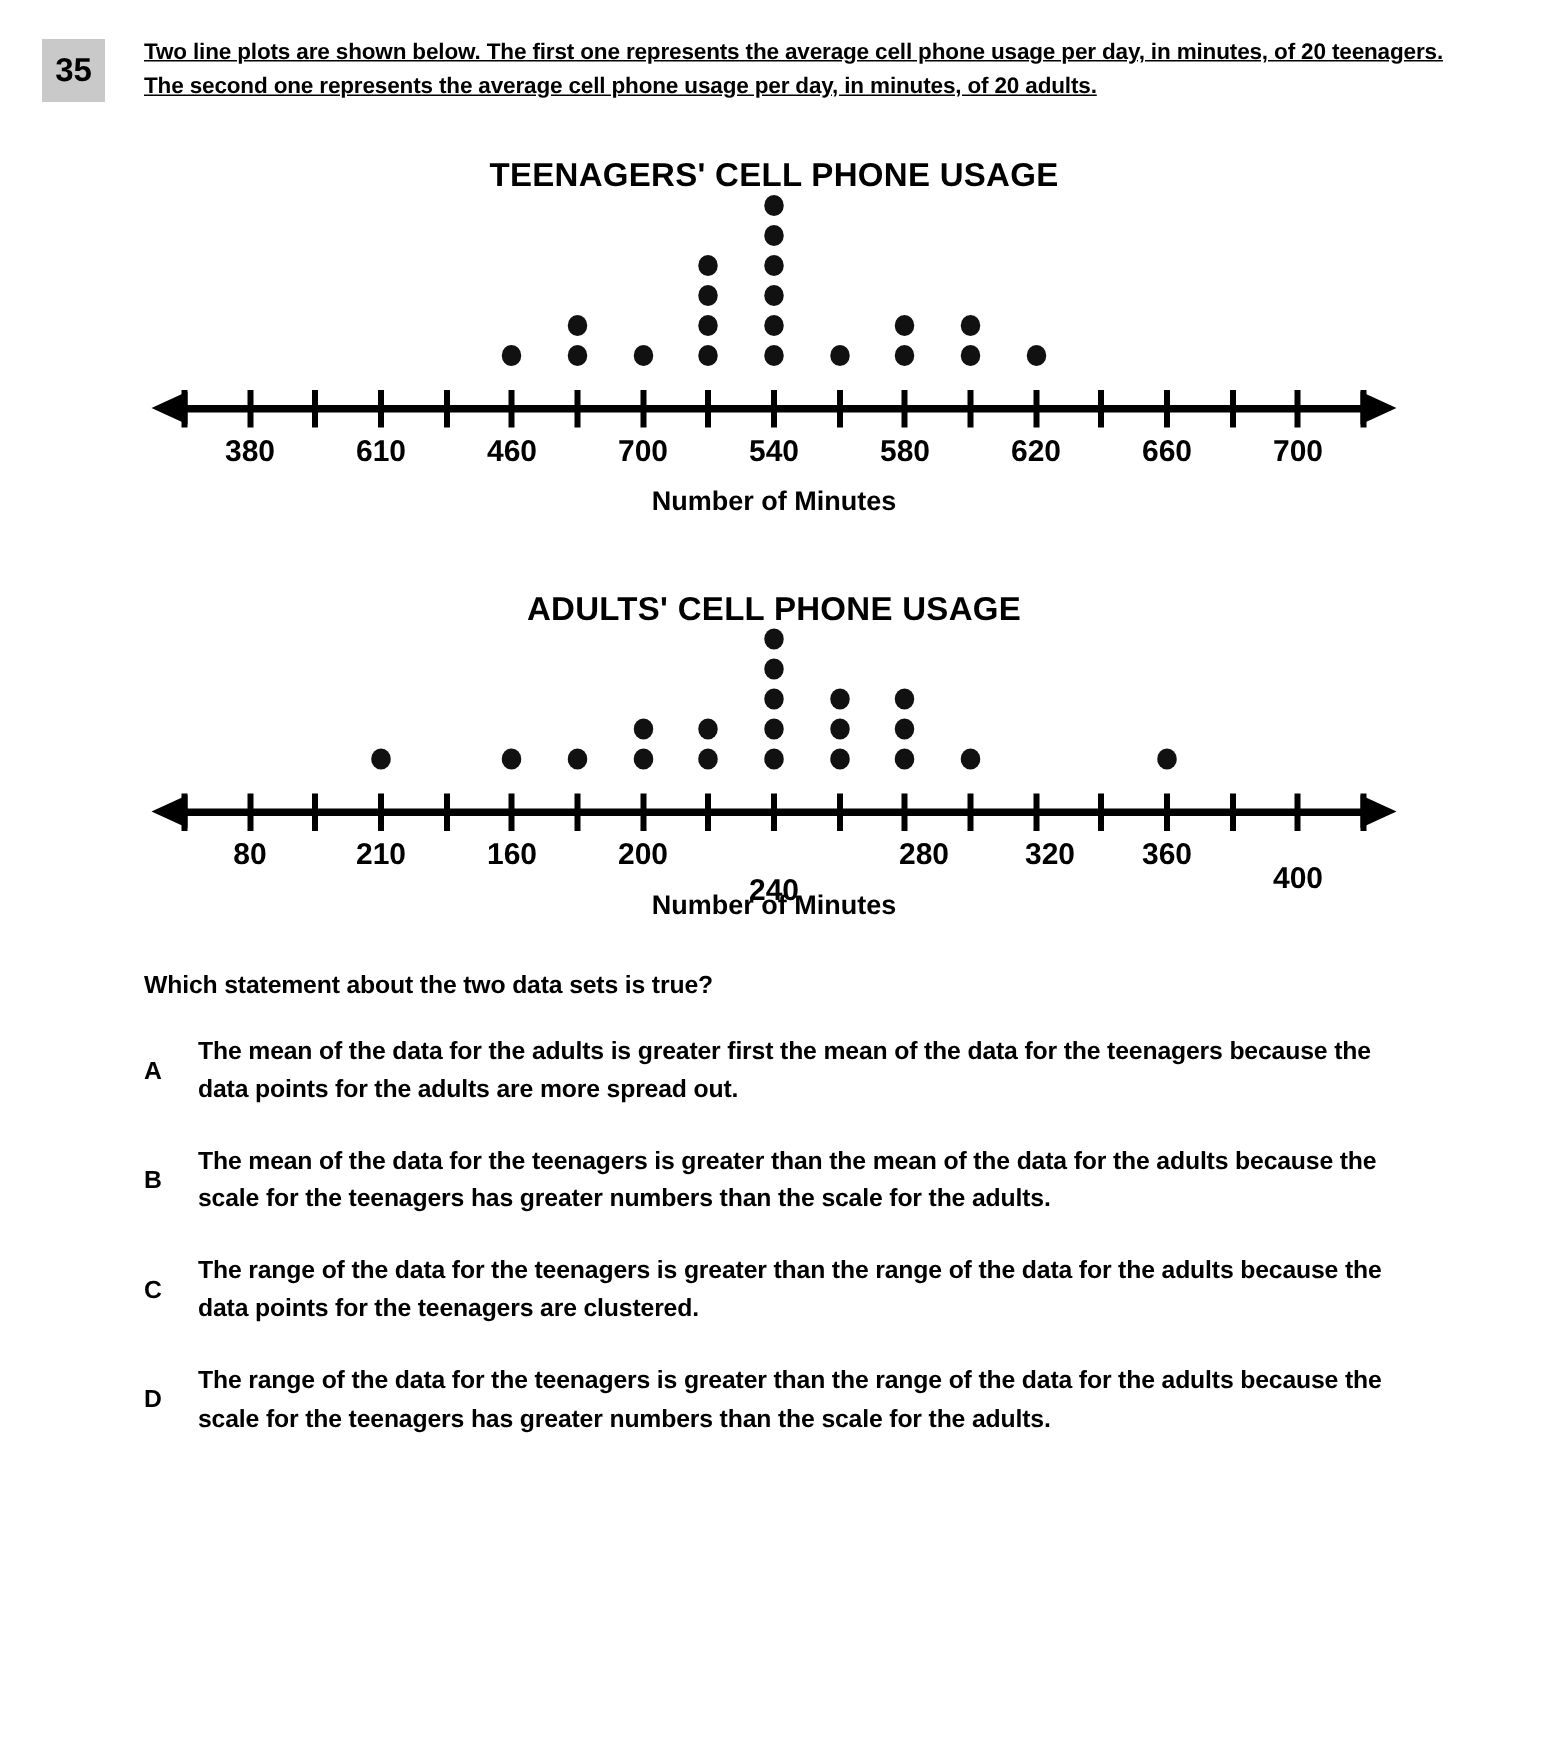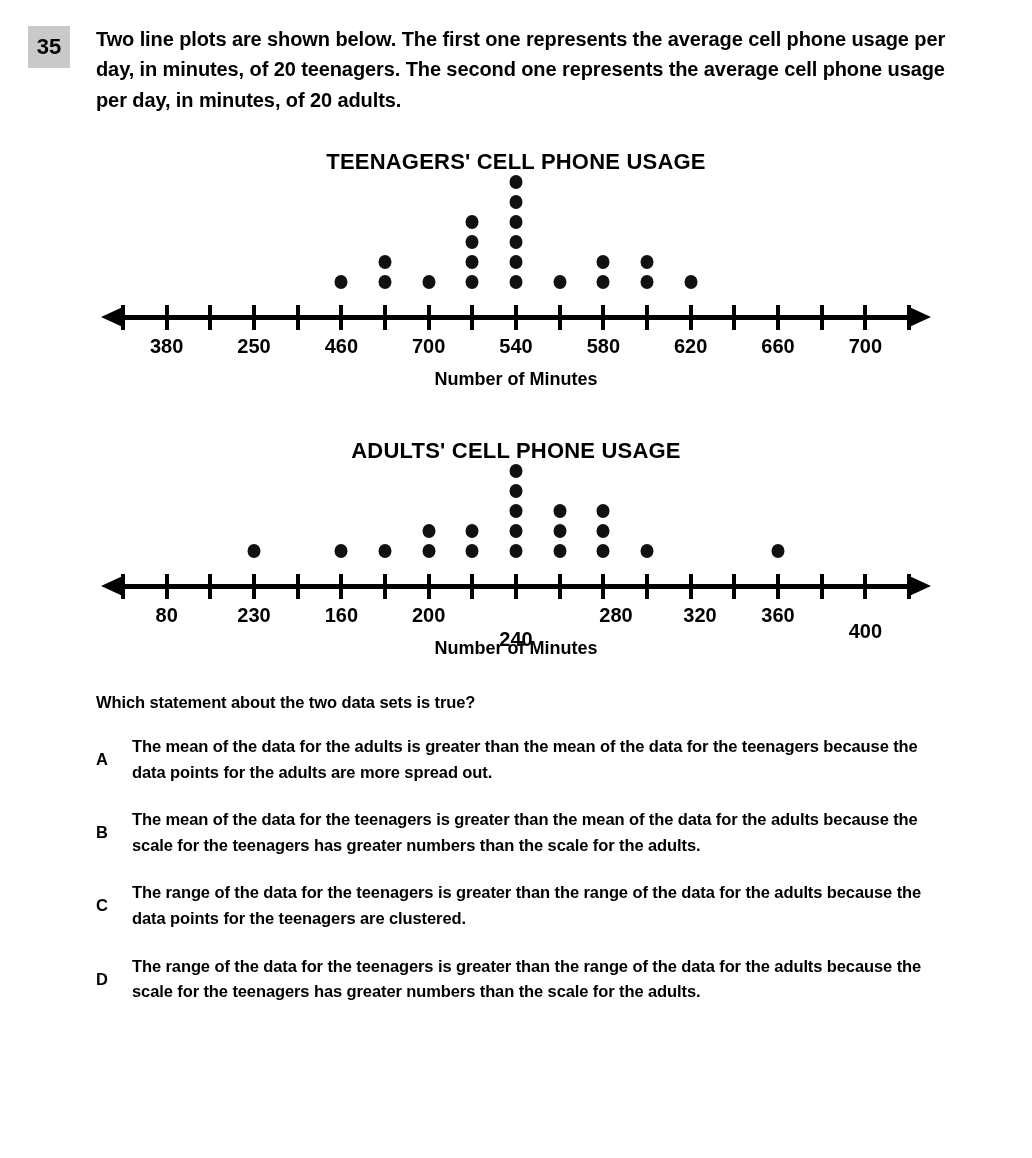--- a/index.html
+++ b/index.html
@@ -30,25 +30,26 @@
     font-weight: bold;
     font-size: 22px;
     display: flex;
     align-items: center;
     justify-content: center;
     flex: 0 0 auto;
     margin-top: 2px;
   }
   .stem-text {
     margin-left: 26px;
-    font-size: 20px;
+    font-size: 15px;
     line-height: 1.52;
     font-weight: bold;
     letter-spacing: -0.1px;
     max-width: 880px;
+    text-decoration: underline;
   }
 
   
   .plot {
     position: relative;
     width: 1032px;
   }
   .plot-title {
     text-align: center;
     font-weight: bold;
@@ -205,21 +206,21 @@
           <div class="tick" style="left: 589.667px;"></div>
           <div class="tick" style="left: 633.333px;"></div>
           <div class="tick" style="left: 677px;"></div>
           <div class="tick" style="left: 720.667px;"></div>
           <div class="tick" style="left: 764.333px;"></div>
           <div class="tick" style="left: 808px;"></div>
         </div>
     </div>
     <div class="tick-labels" id="ticklabels-0">
         <div class="tick-label" style="left: 65.6667px;">380</div>
-        <div class="tick-label" style="left: 153px;">250</div>
+        <div class="tick-label" style="left: 153px;">610</div>
         <div class="tick-label" style="left: 240.333px;">460</div>
         <div class="tick-label" style="left: 327.667px;">700</div>
         <div class="tick-label" style="left: 415px;">540</div>
         <div class="tick-label" style="left: 502.333px;">580</div>
         <div class="tick-label" style="left: 589.667px;">620</div>
         <div class="tick-label" style="left: 677px;">660</div>
         <div class="tick-label" style="left: 764.333px; text-align: right;">700</div>
       </div>
     <div class="axis-caption">Number of Minutes</div>
   </div>
@@ -271,39 +272,39 @@
           <div class="tick" style="left: 589.667px;"></div>
           <div class="tick" style="left: 633.333px;"></div>
           <div class="tick" style="left: 677px;"></div>
           <div class="tick" style="left: 720.667px;"></div>
           <div class="tick" style="left: 764.333px;"></div>
           <div class="tick" style="left: 808px;"></div>
         </div>
     </div>
     <div class="tick-labels" id="ticklabels-1">
         <div class="tick-label" style="left: 65.6667px;">80</div>
-        <div class="tick-label" style="left: 153px;">230</div>
+        <div class="tick-label" style="left: 153px;">210</div>
         <div class="tick-label" style="left: 240.333px;">160</div>
         <div class="tick-label" style="left: 327.667px;">200</div>
         <div class="tick-label" style="left: 415px; margin-top: 24px;">240</div>
         <div class="tick-label" style="left: 479px; margin-left: 36px;">280</div>
         <div class="tick-label" style="left: 599px;">320</div>
         <div class="tick-label" style="left: 677px;">360</div>
         <div class="tick-label" style="left: 764.333px; margin-top: 16px;">400</div>
       </div>
     <div class="axis-caption">Number of Minutes</div>
   </div>
 </div>
 
 <div class="question-block" style="margin-top:34px;">
   <div class="question-prompt">Which statement about the two data sets is true?</div>
   <div class="choices" id="choices">
       <div class="choice">
         <div class="choice-letter">A</div>
-        <div class="choice-text">The mean of the data for the adults is greater than the mean of the data for the teenagers because the data points for the adults are more spread out.</div>
+        <div class="choice-text">The mean of the data for the adults is greater first the mean of the data for the teenagers because the data points for the adults are more spread out.</div>
       </div>
       <div class="choice">
         <div class="choice-letter">B</div>
         <div class="choice-text">The mean of the data for the teenagers is greater than the mean of the data for the adults because the scale for the teenagers has greater numbers than the scale for the adults.</div>
       </div>
       <div class="choice">
         <div class="choice-letter">C</div>
         <div class="choice-text">The range of the data for the teenagers is greater than the range of the data for the adults because the data points for the teenagers are clustered.</div>
       </div>
       <div class="choice">

